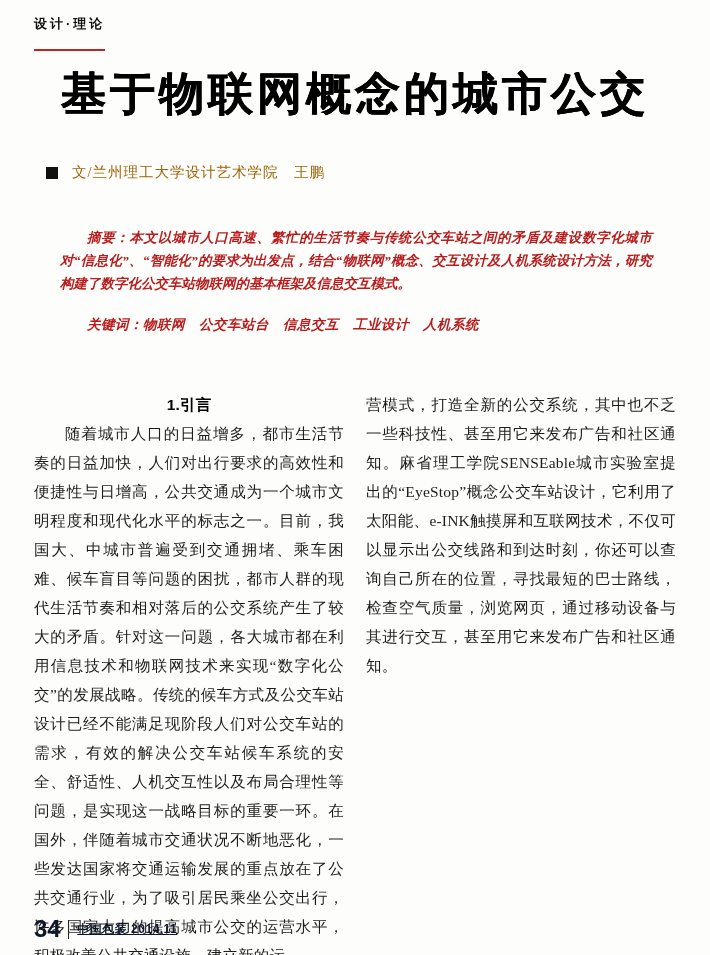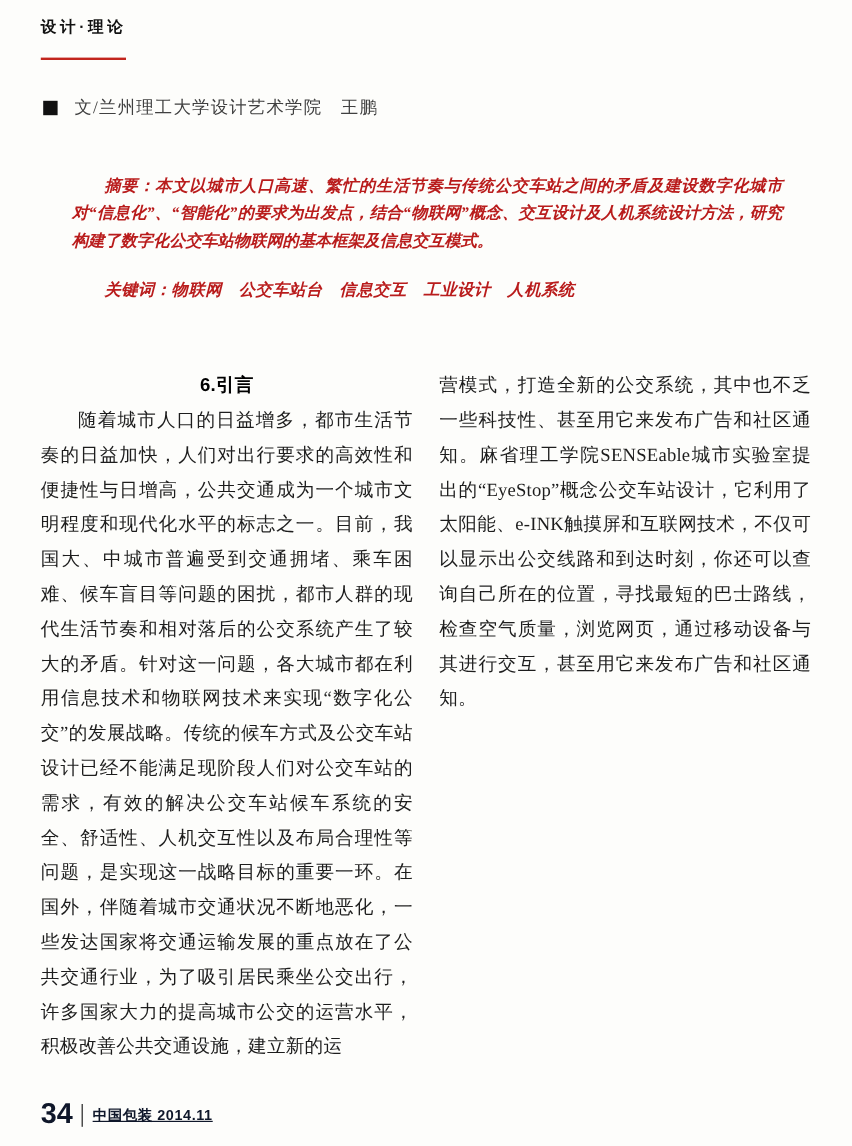--- a/index.html
+++ b/index.html
@@ -39,26 +39,26 @@
     font-size: 45px;
     line-height: 57px;
     letter-spacing: 4px;
     color: #000;
     text-shadow: 0.6px 0 #000, -0.3px 0 #000;
   }
   .title .tline { display: block; white-space: nowrap; }
   
   .byline {
     margin-top: 40px;
-    margin-left: 2px;
+    margin-left: 12px;
     display: flex;
     align-items: center;
     font-size: 14.5px;
     letter-spacing: 1px;
-    color: #404040;
+    color: #a16207;
   }
   .byline-square {
     width: 12px; height: 12px;
     background: #111;
     margin-right: 14px;
     flex: 0 0 auto;
   }
   
   .abstract {
     margin: 44px 24px 0 26px;
@@ -119,36 +119,37 @@
 </head>
 <body>
 
 <div class="page">
 
   <div class="category-wrap">
     <span class="category">设计·理论</span>
   </div>
 
   <h1 class="title">
+    <span class="tline">基于物联网概念的城市公交</span>
   </h1>
 
   <div class="byline">
     <span class="byline-square"></span>
     <span>文/兰州理工大学设计艺术学院　王鹏</span>
   </div>
 
   <div class="abstract">
     <p class="abstract-p"><span class="label">摘要：</span><span>本文以城市人口高速、繁忙的生活节奏与传统公交车站之间的矛盾及建设数字化城市对“信息化”、“智能化”的要求为出发点，结合“物联网”概念、交互设计及人机系统设计方法，研究构建了数字化公交车站物联网的基本框架及信息交互模式。</span></p>
     <p class="keywords-p"><span class="label">关键词：</span><span>物联网　公交车站台　信息交互　工业设计　人机系统</span></p>
   </div>
 
   <div class="columns">
 
     <div class="col">
-      <h2 class="section-heading">6.引言</h2>
+      <h2 class="section-heading">1.引言</h2>
       <p class="indent">随着城市人口的日益增多，都市生活节奏的日益加快，人们对出行要求的高效性和便捷性与日增高，公共交通成为一个城市文明程度和现代化水平的标志之一。目前，我国大、中城市普遍受到交通拥堵、乘车困难、候车盲目等问题的困扰，都市人群的现代生活节奏和相对落后的公交系统产生了较大的矛盾。针对这一问题，各大城市都在利用信息技术和物联网技术来实现“数字化公交”的发展战略。传统的候车方式及公交车站设计已经不能满足现阶段人们对公交车站的需求，有效的解决公交车站候车系统的安全、舒适性、人机交互性以及布局合理性等问题，是实现这一战略目标的重要一环。在国外，伴随着城市交通状况不断地恶化，一些发达国家将交通运输发展的重点放在了公共交通行业，为了吸引居民乘坐公交出行，许多国家大力的提高城市公交的运营水平，积极改善公共交通设施，建立新的运</p>
     </div>
 
     <div class="col">
       <p class="noindent">营模式，打造全新的公交系统，其中也不乏一些科技性、甚至用它来发布广告和社区通知。麻省理工学院SENSEable城市实验室提出的“EyeStop”概念公交车站设计，它利用了太阳能、e-INK触摸屏和互联网技术，不仅可以显示出公交线路和到达时刻，你还可以查询自己所在的位置，寻找最短的巴士路线，检查空气质量，浏览网页，通过移动设备与其进行交互，甚至用它来发布广告和社区通知。</p>
 
     </div>
 
   </div>
 

